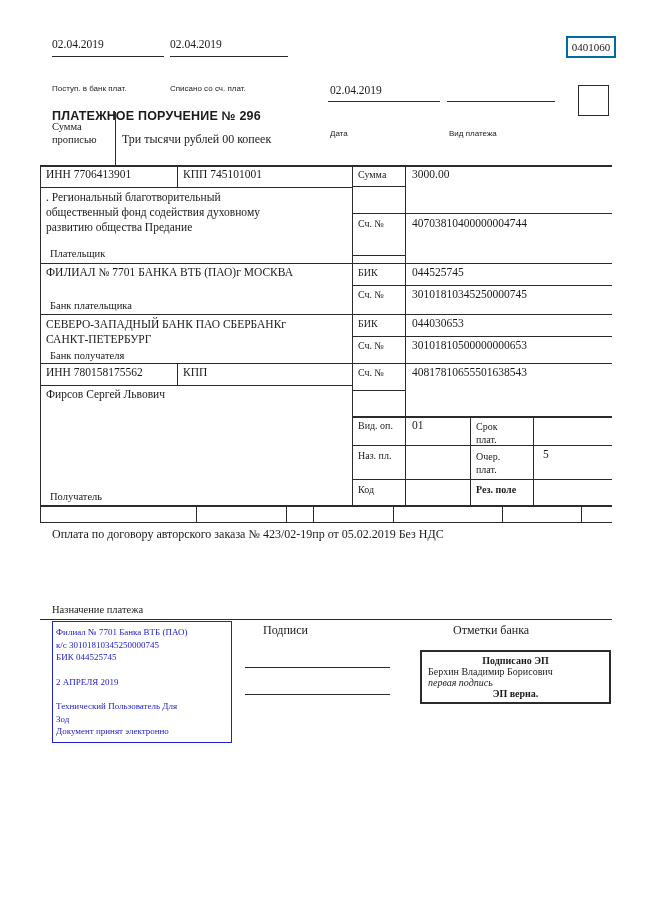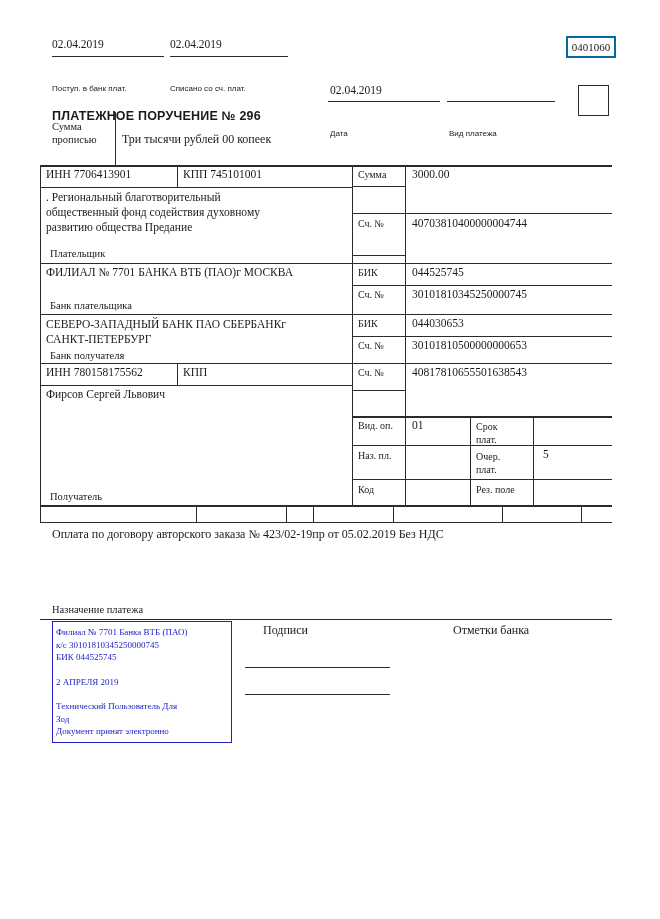--- a/index.html
+++ b/index.html
@@ -124,21 +124,21 @@
   <div class="abs serif val nowrap" style="left:46px;top:388px;">Фирсов Сергей Львович</div>
   <div class="abs serif sec-lbl nowrap" style="left:50px;top:491px;">Получатель</div>
 
   <div class="abs serif cell-lbl nowrap" style="left:358px;top:420px;">Вид. оп.</div>
   <div class="abs serif val nowrap" style="left:412px;top:419px;">01</div>
   <div class="abs serif cell-lbl" style="left:476px;top:420px;width:38px;line-height:13px;">Срок плат.</div>
   <div class="abs serif cell-lbl nowrap" style="left:358px;top:450px;">Наз. пл.</div>
   <div class="abs serif cell-lbl" style="left:476px;top:450px;width:38px;line-height:13px;">Очер. плат.</div>
   <div class="abs serif val nowrap" style="left:543px;top:448px;">5</div>
   <div class="abs serif cell-lbl nowrap" style="left:358px;top:484px;">Код</div>
-  <div class="abs serif cell-lbl nowrap" style="left:476px;top:484px;">Рез. поле</div>
+  <div class="abs serif cell-lbl nowrap" style="left:476px;top:484px;font-weight:bold;">Рез. поле</div>
 
   <div class="abs serif" style="left:52px;top:527px;font-size:12px;">Оплата по договору авторского заказа № 423/02-19пр от 05.02.2019 Без НДС</div>
   <div class="abs serif sec-lbl nowrap" style="left:52px;top:604px;">Назначение платежа</div>
   <div class="hl" style="left:40px;top:619px;width:572px;"></div>
 
   <div class="stamp serif" style="left: 52px; top: 621px; width: 172px; color: rgb(33, 33, 200); border-color: rgb(33, 33, 200);">
     <div>Филиал № 7701 Банка ВТБ (ПАО)</div>
     <div>к/с 30101810345250000745</div>
     <div>БИК 044525745</div>
     <div style="height:12px;"></div>
@@ -148,14 +148,20 @@
     <div>Зод</div>
     <div>Документ принят электронно</div>
   </div>
 
   <div class="abs serif nowrap" style="left:263px;top:623px;font-size:12px;">Подписи</div>
   <div class="abs serif nowrap" style="left:453px;top:623px;font-size:12px;">Отметки банка</div>
 
   <div class="hl" style="left:245px;top:667px;width:145px;"></div>
   <div class="hl" style="left:245px;top:694px;width:145px;"></div>
 
+  <div class="epbox serif" style="left:420px;top:650px;width:175px;">
+    <div style="text-align:center;font-weight:bold;">Подписано ЭП</div>
+    <div>Берхин Владимир Борисович</div>
+    <div style="font-style:italic;">первая подпись</div>
+    <div style="text-align:center;font-weight:bold;">ЭП верна.</div>
+  </div>
 
 </div>
 
 </body></html>

